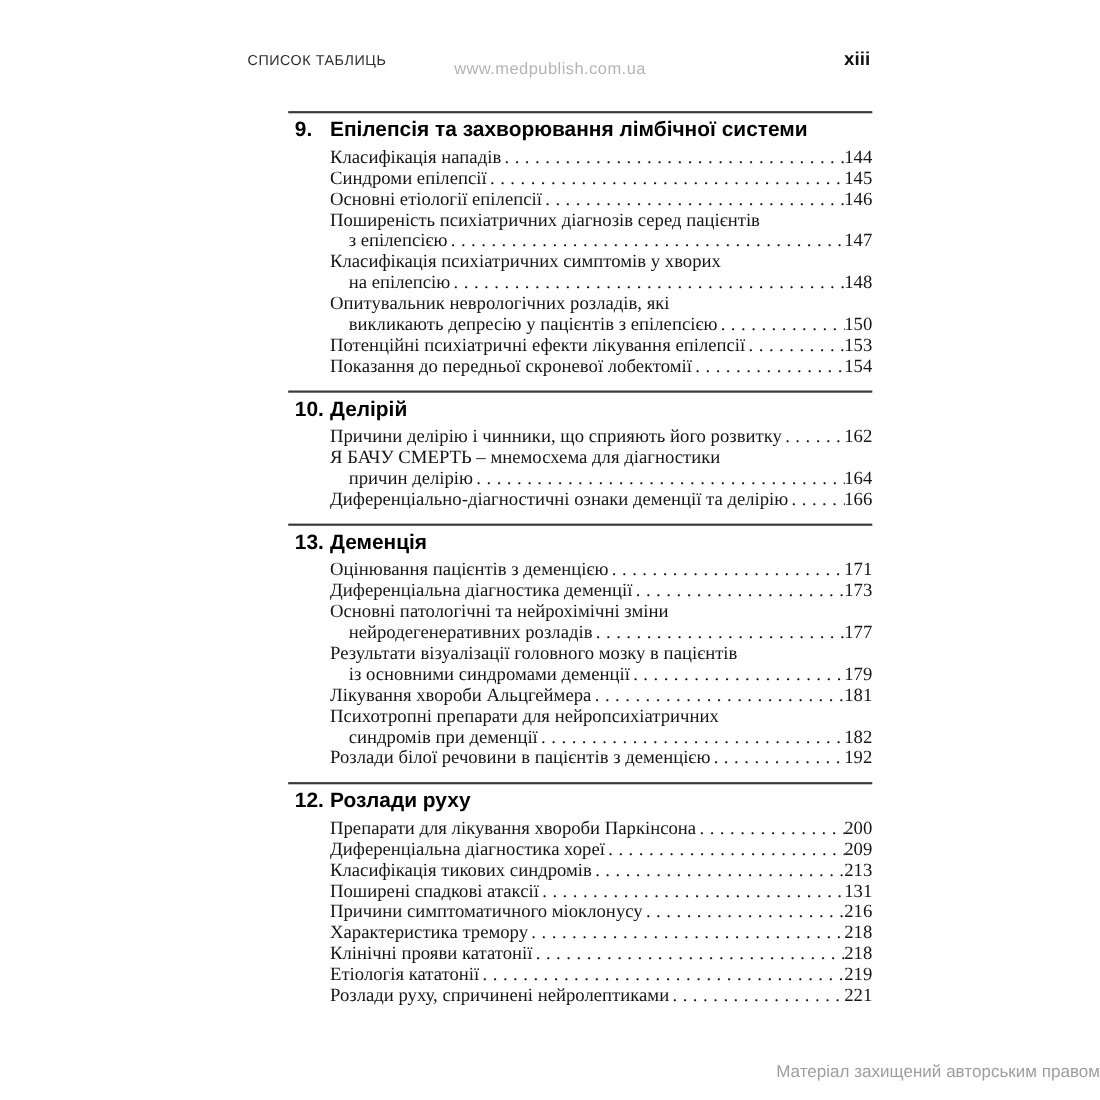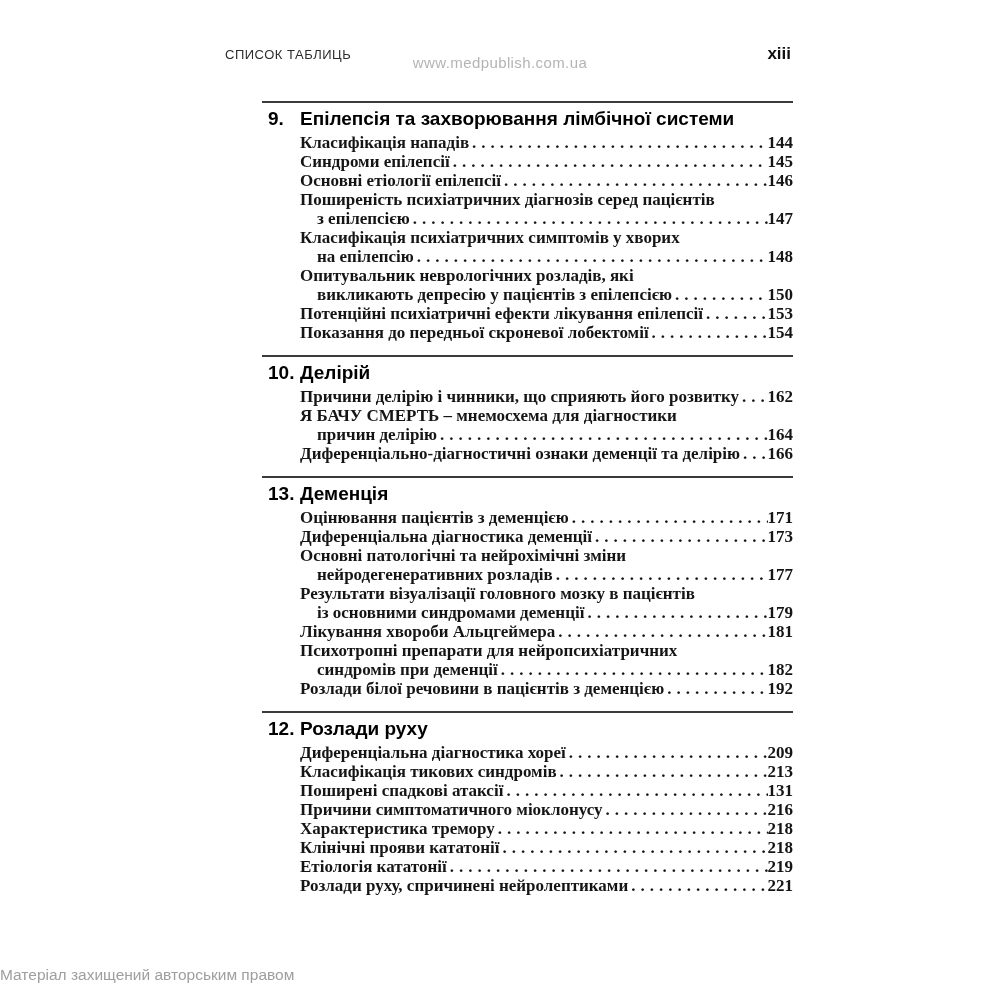--- a/index.html
+++ b/index.html
@@ -33,36 +33,36 @@
     margin-bottom:1px;
   }
   .sec-num { flex:0 0 38px; padding-left:6px; }
   .sec-title { flex:1 1 auto; }
 
   .entries {
     padding-left:38px;
     font-family:"Liberation Serif", serif;
     font-size:17px; line-height:19px; color:#151515;
   }
-  .toc-line { display:flex; align-items:center; white-space:nowrap;font-weight:bold; }
+  .toc-line { display:flex; align-items:center; white-space:nowrap; }
   .toc-line.cont { padding-left:17px; }
   .t   { flex:0 0 auto; }
   .dots{
     flex:1 1 auto; overflow:hidden; margin-left:3px; height:19px;
     min-width:0;
   }
   .dots::after {
     content:"..........................................................................................";
     letter-spacing:5px; color:#151515;
   }
   .pg  { flex:0 0 auto; text-align:right; }
 
   .footer {
     position:absolute; top:966px; left:0; right:0;
-    text-align:left; font-size:15.5px; color:#9e9e9e;
+    text-align:right; font-size:15.5px; color:#9e9e9e;
   }
 </style>
 </head>
 <body>
 
 <div class="page">
 
   <div class="watermark">www.medpublish.com.ua</div>
 
   <div class="running-header">
@@ -206,20 +206,25 @@
           </div>
         </div>
       </section>
       <section class="toc-section">
         <div class="sec-heading">
           <span class="sec-num">12.</span>
           <span class="sec-title">Розлади руху</span>
         </div>
         <div class="entries">
           <div class="toc-line">
+            <span class="t">Препарати для лікування хвороби Паркінсона</span>
+            <span class="dots"></span>
+            <span class="pg">200</span>
+          </div>
+          <div class="toc-line">
             <span class="t">Диференціальна діагностика хореї</span>
             <span class="dots"></span>
             <span class="pg">209</span>
           </div>
           <div class="toc-line">
             <span class="t">Класифікація тикових синдромів</span>
             <span class="dots"></span>
             <span class="pg">213</span>
           </div>
           <div class="toc-line">

